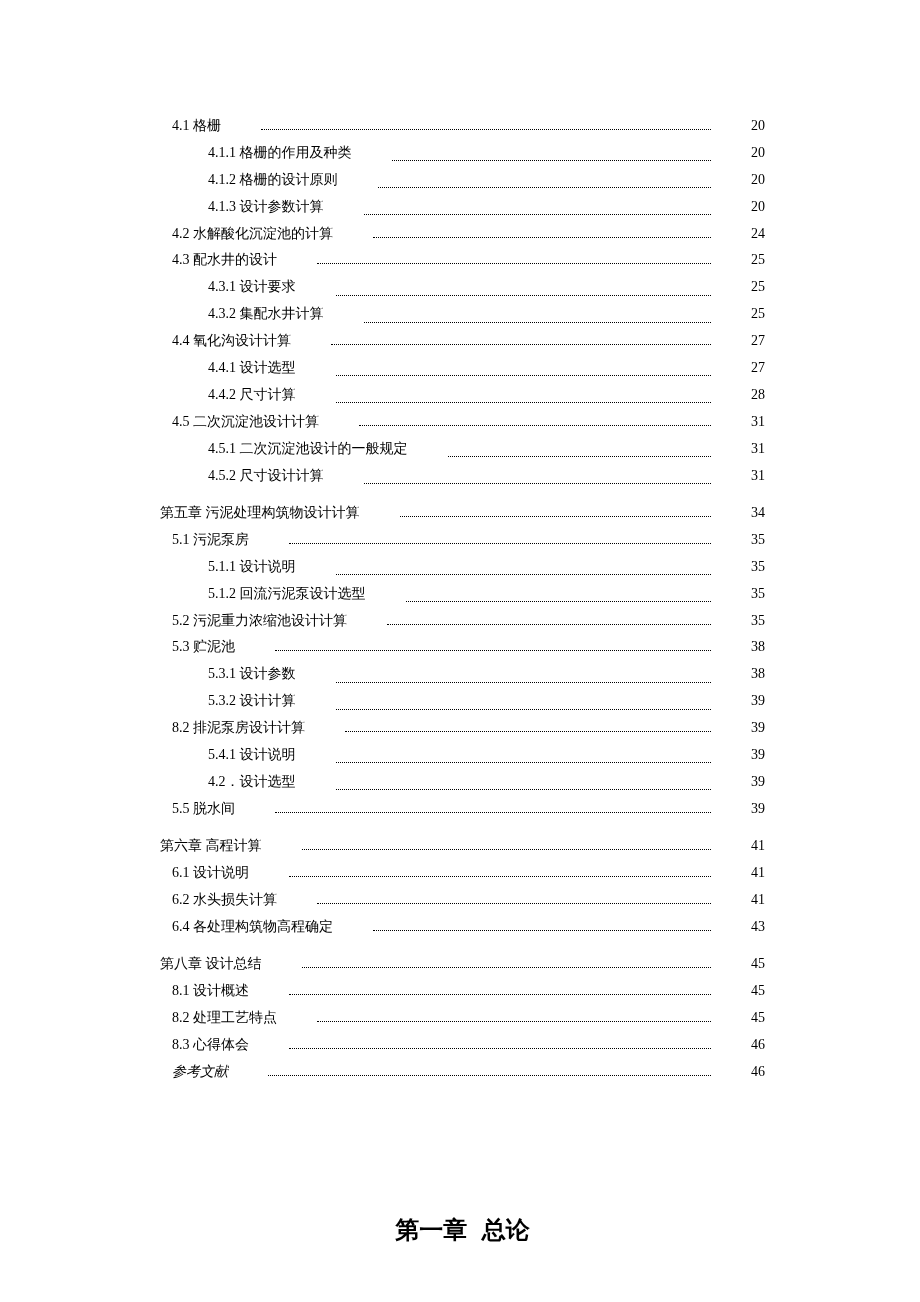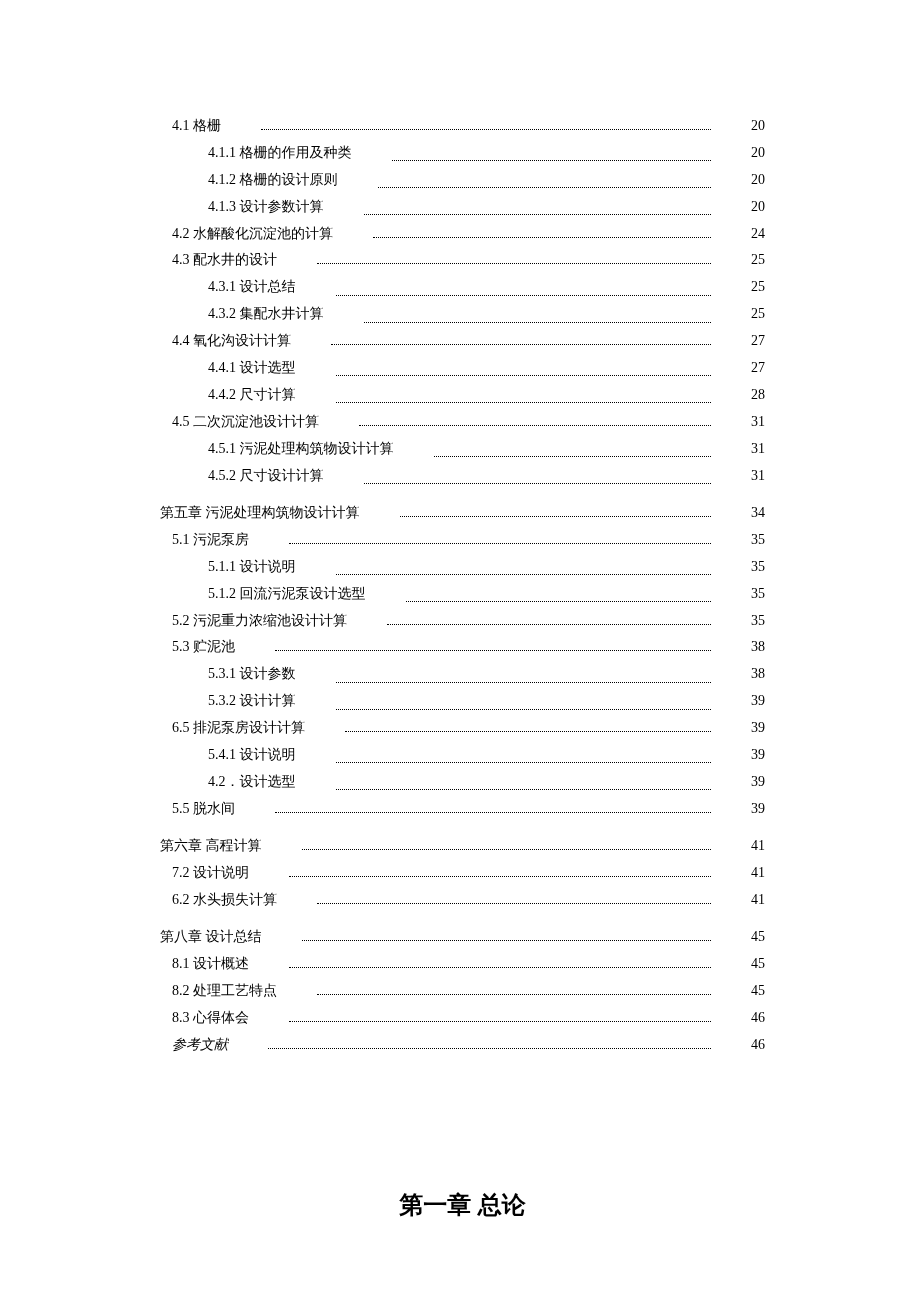--- a/index.html
+++ b/index.html
@@ -41,21 +41,21 @@
     }
     .l1 { padding-left: 0; margin-top: 15px; }
     .l2 { padding-left: 12px; }
     .l3 { padding-left: 48px; align-items: flex-end; }
     .italic {
       font-style: italic;
       text-align: right;
     }
     .chapter-title {
       text-align: center;
-      font-family: Liberation Sans, sans-serif;
+      font-family: Liberation Mono, monospace;
       font-size: 24px;
       font-weight: bold;
       margin-top: 130px;
     }
   </style>
 </head>
 <body>
 
 <div class="page">
   <div class="toc">
@@ -83,21 +83,21 @@
         <span class="toc-label">4.2 水解酸化沉淀池的计算</span>
         <span class="toc-dots"></span>
         <span class="toc-page">24</span>
       </div>
       <div class="toc-entry l2">
         <span class="toc-label">4.3 配水井的设计</span>
         <span class="toc-dots"></span>
         <span class="toc-page">25</span>
       </div>
       <div class="toc-entry l3">
-        <span class="toc-label">4.3.1   设计总结</span>
+        <span class="toc-label">4.3.1   设计要求</span>
         <span class="toc-dots"></span>
         <span class="toc-page">25</span>
       </div>
       <div class="toc-entry l3">
         <span class="toc-label">4.3.2   集配水井计算</span>
         <span class="toc-dots"></span>
         <span class="toc-page">25</span>
       </div>
       <div class="toc-entry l2">
         <span class="toc-label">4.4   氧化沟设计计算</span>
@@ -113,21 +113,21 @@
         <span class="toc-label">4.4.2   尺寸计算</span>
         <span class="toc-dots"></span>
         <span class="toc-page">28</span>
       </div>
       <div class="toc-entry l2">
         <span class="toc-label">4.5   二次沉淀池设计计算</span>
         <span class="toc-dots"></span>
         <span class="toc-page">31</span>
       </div>
       <div class="toc-entry l3">
-        <span class="toc-label">4.5.1 污泥处理构筑物设计计算</span>
+        <span class="toc-label">4.5.1 二次沉淀池设计的一般规定</span>
         <span class="toc-dots"></span>
         <span class="toc-page">31</span>
       </div>
       <div class="toc-entry l3">
         <span class="toc-label">4.5.2   尺寸设计计算</span>
         <span class="toc-dots"></span>
         <span class="toc-page">31</span>
       </div>
       <div class="toc-entry l1">
         <span class="toc-label">第五章   污泥处理构筑物设计计算</span>
@@ -163,21 +163,21 @@
         <span class="toc-label">5.3.1 设计参数</span>
         <span class="toc-dots"></span>
         <span class="toc-page">38</span>
       </div>
       <div class="toc-entry l3">
         <span class="toc-label">5.3.2 设计计算</span>
         <span class="toc-dots"></span>
         <span class="toc-page">39</span>
       </div>
       <div class="toc-entry l2">
-        <span class="toc-label">6.5 排泥泵房设计计算</span>
+        <span class="toc-label">8.2 排泥泵房设计计算</span>
         <span class="toc-dots"></span>
         <span class="toc-page">39</span>
       </div>
       <div class="toc-entry l3">
         <span class="toc-label">5.4.1 设计说明</span>
         <span class="toc-dots"></span>
         <span class="toc-page">39</span>
       </div>
       <div class="toc-entry l3">
         <span class="toc-label">4.2．设计选型</span>
@@ -188,28 +188,33 @@
         <span class="toc-label">5.5 脱水间</span>
         <span class="toc-dots"></span>
         <span class="toc-page">39</span>
       </div>
       <div class="toc-entry l1">
         <span class="toc-label">第六章 高程计算</span>
         <span class="toc-dots"></span>
         <span class="toc-page">41</span>
       </div>
       <div class="toc-entry l2">
-        <span class="toc-label">7.2 设计说明</span>
+        <span class="toc-label">6.1 设计说明</span>
         <span class="toc-dots"></span>
         <span class="toc-page">41</span>
       </div>
       <div class="toc-entry l2">
         <span class="toc-label">6.2 水头损失计算</span>
         <span class="toc-dots"></span>
         <span class="toc-page">41</span>
+      </div>
+      <div class="toc-entry l2">
+        <span class="toc-label">6.4 各处理构筑物高程确定</span>
+        <span class="toc-dots"></span>
+        <span class="toc-page">43</span>
       </div>
       <div class="toc-entry l1">
         <span class="toc-label">第八章   设计总结</span>
         <span class="toc-dots"></span>
         <span class="toc-page">45</span>
       </div>
       <div class="toc-entry l2">
         <span class="toc-label">8.1 设计概述</span>
         <span class="toc-dots"></span>
         <span class="toc-page">45</span>

